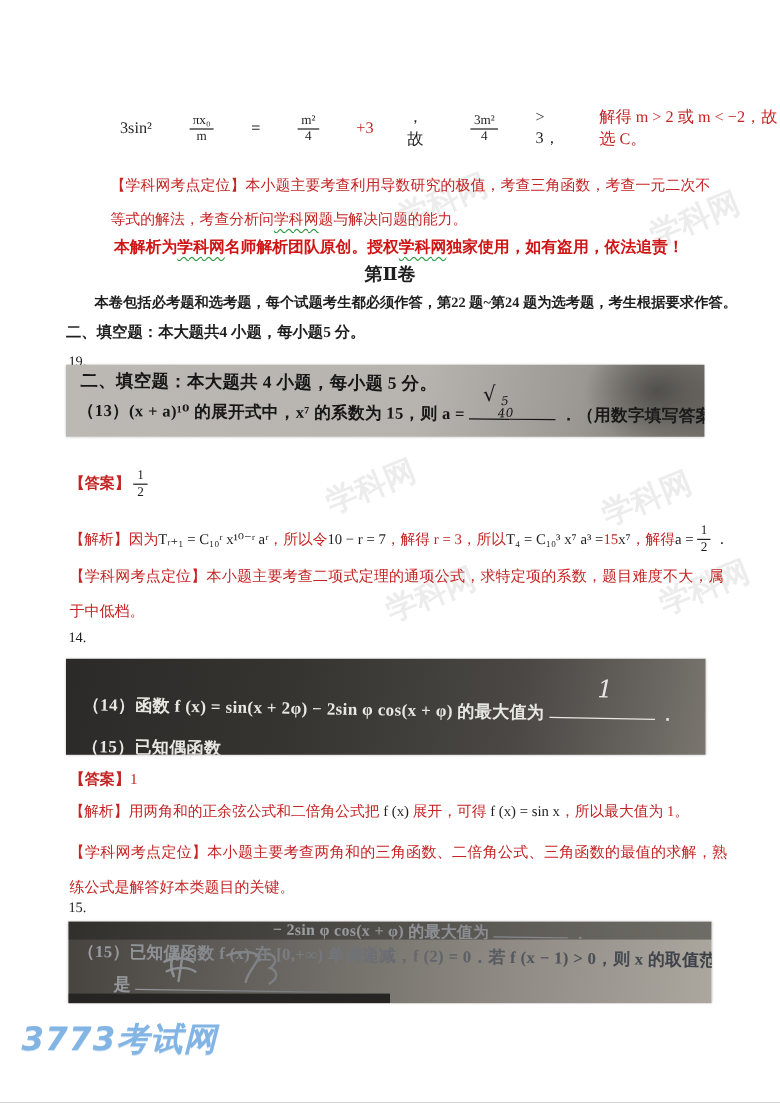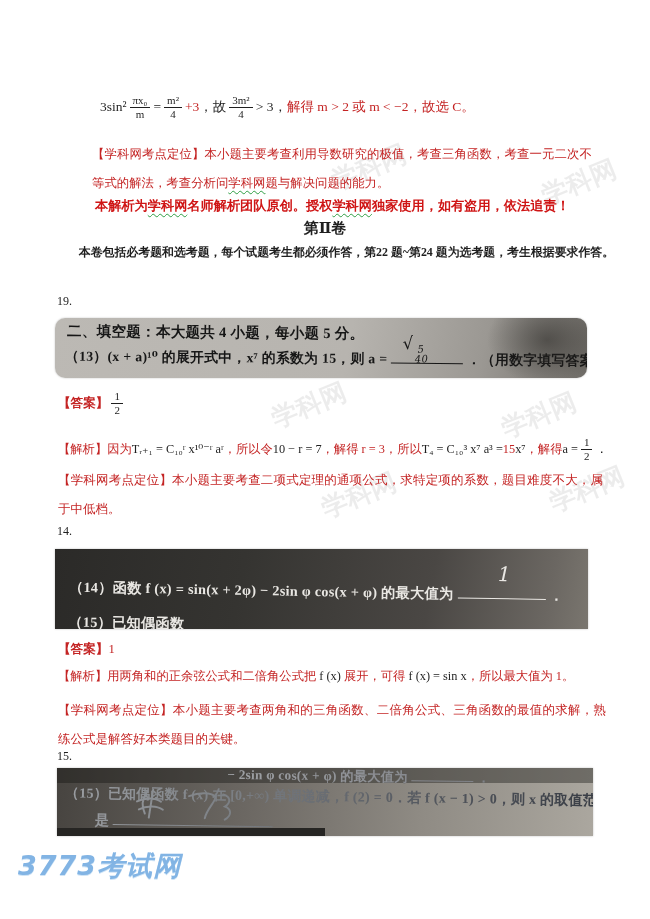--- a/index.html
+++ b/index.html
@@ -8,21 +8,21 @@
     background:#ffffff;overflow:hidden;
     font-family:"Liberation Serif","DejaVu Serif",serif;
     color:#1f1f1f;
   }
   .abs{position:absolute;}
   .red{color:#c42424;}
   .black{color:#1f1f1f;}
   .boldred{color:#cf1515;font-weight:bold;}
   .wavy{text-decoration-line:underline;text-decoration-style:wavy;text-decoration-color:#2f9e44;text-decoration-thickness:1px;text-underline-offset:3px;}
   .para{line-height:29px;text-align:justify;font-size:12.4px;}
-  .mathline{display:flex;align-items:center;font-size:13.5px;}
+  .mathline{display:flex;align-items:center;font-size:13.5px;gap:28px;}
   .frac{display:inline-block;text-align:center;vertical-align:middle;font-size:11px;line-height:1.15;margin:0 3px;}
   .frac .num{display:block;border-bottom:1px solid currentColor;padding:0 3px;}
   .frac .den{display:block;}
   .qlabel{font-size:12px;font-family:"Liberation Serif",serif;}
   .scan{position:absolute;overflow:hidden;box-shadow:0 0 2px rgba(0,0,0,.25);}
   .scan .tilt{position:absolute;left:0;top:0;right:0;bottom:0;}
   .scan1{background:linear-gradient(100deg,#bcb9b4 0%,#b7b4af 55%,#9b9893 80%,#7d7a75 95%,#6f6c67 100%);color:#161616;}
   .scan1 .tilt{transform:rotate(0.5deg);}
   .scan2{background:linear-gradient(100deg,#2b2a28 0%,#353431 35%,#4a4744 70%,#6b6762 92%,#7a766f 100%);color:#e9e7e3;}
   .scan2 .tilt{transform:rotate(1deg);}
@@ -79,24 +79,25 @@
   </div>
 
   <div class="abs center" style="top:219px;font-size:15px;font-weight:bold;">第Ⅱ卷</div>
 
   <div class="abs boldred" style="left:95px;top:197px;font-size:13.2px;white-space:nowrap;">
     <span>本解析为</span><span class="wavy">学科网</span><span>名师解析团队原创。授权</span><span class="wavy">学科网</span><span>独家使用，如有盗用，依法追责！</span>
   </div>
 
   <div class="abs" style="left:55px;top:245px;width:590px;font-size:11.9px;font-weight:bold;text-indent:2em;white-space:nowrap;">本卷包括必考题和选考题，每个试题考生都必须作答，第22 题~第24 题为选考题，考生根据要求作答。</div>
 
+  <div class="abs" style="left:55px;top:269px;font-size:12.8px;font-weight:bold;">二、填空题：本大题共4 小题，每小题5 分。</div>
 
   <div class="abs qlabel" style="left:57px;top:294px;">19.</div>
 
-  <div class="scan scan1" style="left:55px;top:318px;width:532px;height:60px;border-radius:10px;">
+  <div class="scan scan1" style="left:55px;top:304px;width:532px;height:60px;">
     <div class="tilt">
       <div class="scanline" style="left:12px;top:6px;font-size:14.5px;">二、填空题：本大题共 4 小题，每小题 5 分。</div>
       <div class="scanline" style="left:10px;top:30px;font-size:13.8px;">
         <span>（13）(x + a)¹⁰ 的展开式中，x⁷ 的系数为 15，则 a =</span>
         <span class="blank" style="width:72px;">
           <span class="hand" style="position:absolute;left:12px;top:-16px;font-size:17px;transform:rotate(-4deg);"><span>√</span><span class="handfrac">
                 <span>5</span>
                 <span>40</span>
               </span></span>
         </span>

